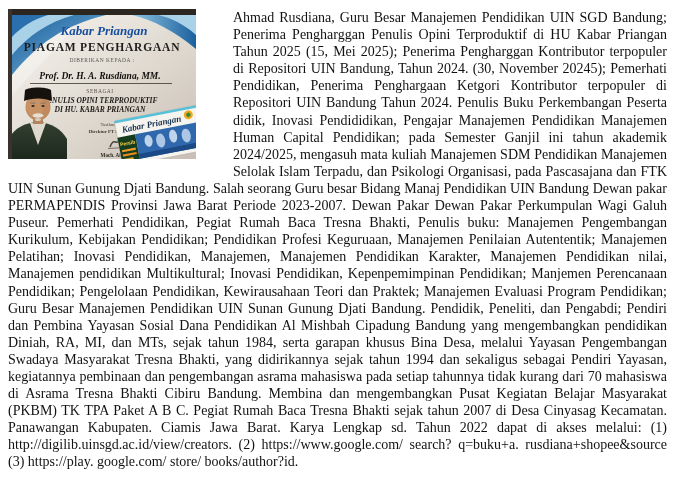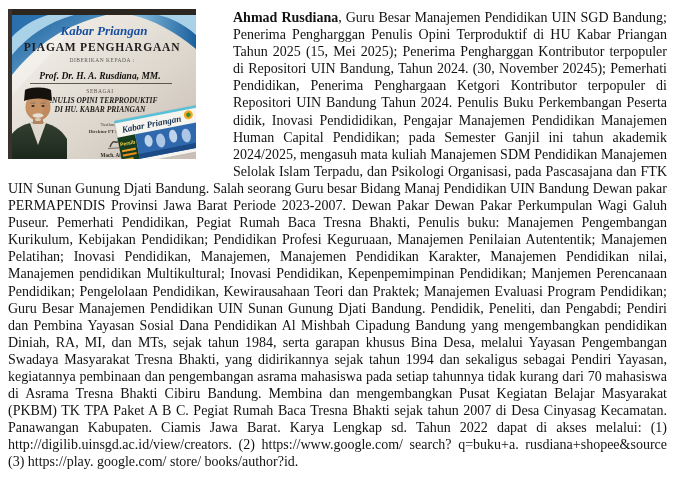--- a/index.html
+++ b/index.html
@@ -10,21 +10,21 @@
     overflow: hidden;
     font-family: "Liberation Serif", serif;
   }
   .bio {
     margin: 0;
     font-size: 14px;
     line-height: 17.1px;
     color: #121212;
     text-align: justify;
   }
-  .bio b { font-weight: bold; }
+  .bio b { font-weight: normal; }
   .photo-wrap {
     float: left;
     width: 219px; height: 150px;
     margin: 0 6px 12px 0;
     display: block;
   }
   .photo-wrap svg { display: block; }
 </style>
 </head>
 <body>

